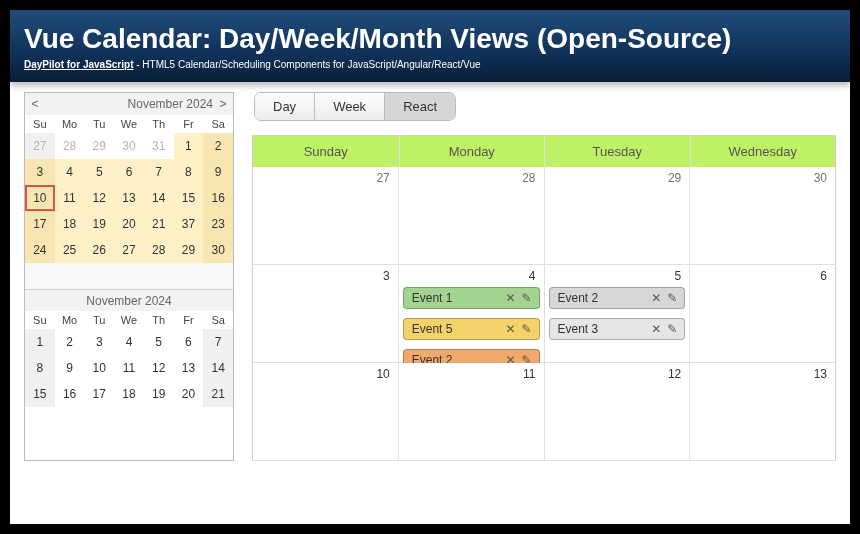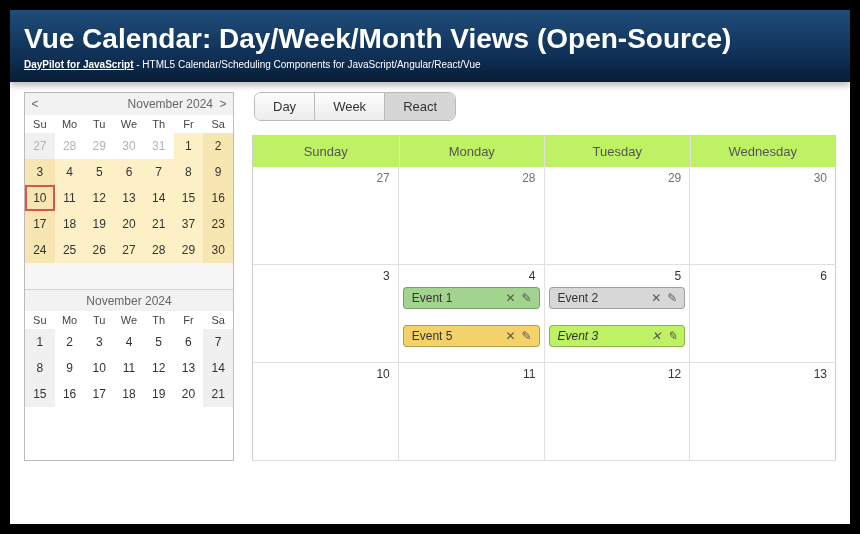--- a/index.html
+++ b/index.html
@@ -160,39 +160,39 @@
   }
   .month-cell.muted .num { color: #717171; }
 
   .ev-stack {
     position: absolute;
     top: 22px;
     left: 4px;
     right: 4px;
     display: flex;
     flex-direction: column;
-    gap: 16px;
+    gap: 9px;
   }
   .ev {
     height: 22px;
     border-radius: 4px;
     display: flex;
     align-items: center;
     padding: 0 4px 0 8px;
     font-size: 12px;
     color: #333;
     border: 1px solid rgba(0,0,0,0.25);
   }
   .ev .txt { flex: 1; }
   .ev .icon { width: 16px; text-align: center; color: #555; font-size: 12px; cursor: pointer; }
   .ev-green  { background: #a2d48f; }
   .ev-yellow { background: #f4d26a; }
   .ev-orange { background: #f0a96c; }
   .ev-gray   { background: #d7d7d7; }
-  .ev-blue   { background: #bef264; font-style: italic; }
+  .ev-blue   { background: #e5e5e5; }
 </style>
 </head>
 <body>
 
 <div class="frame">
   <div class="header">
     <h1>Vue Calendar: Day/Week/Month Views (Open-Source)</h1>
     <div class="sub">
       <a href="#">DayPilot for JavaScript</a><span class="plain"> - HTML5 Calendar/Scheduling Components for JavaScript/Angular/React/Vue</span>
     </div>

